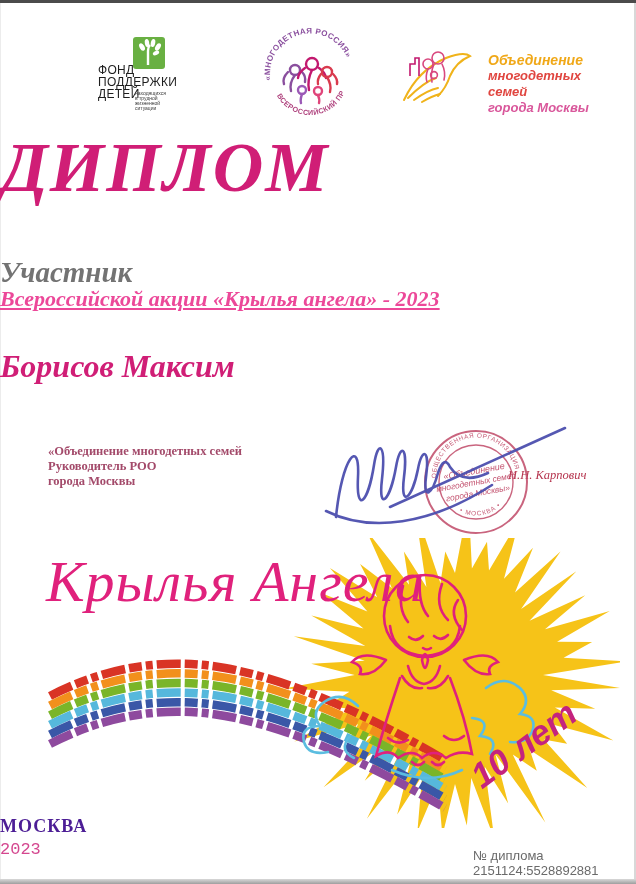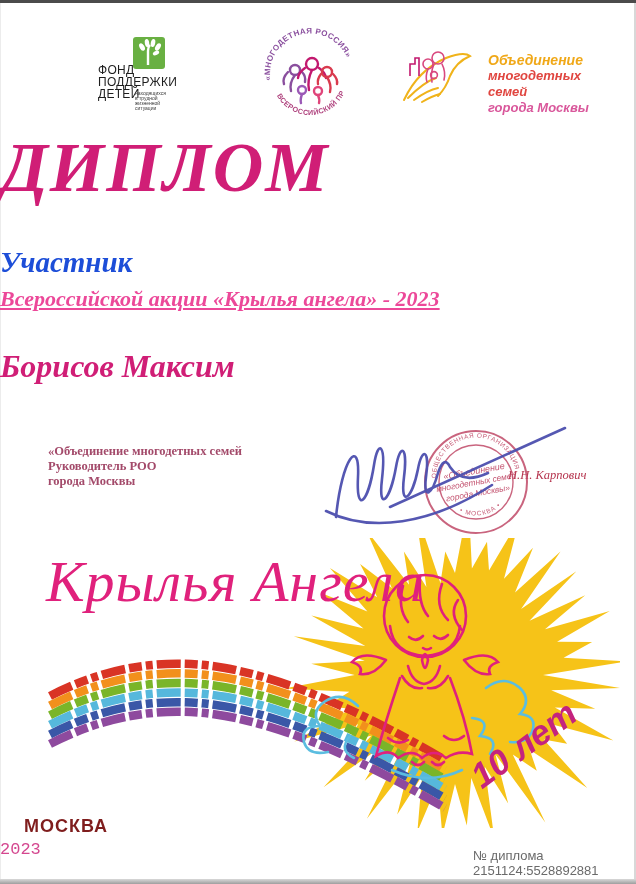--- a/index.html
+++ b/index.html
@@ -17,33 +17,33 @@
   
   .fund{left:96px;top:38px;width:150px;}
   .fund-title{position:absolute;left:2px;top:26px;color:#1e1e1e;
       font-family:"Liberation Sans",sans-serif;font-weight:normal;font-size:12px;line-height:12px;letter-spacing:.3px;}
   .fund-fine{position:absolute;left:39px;top:53px;color:#3a3a3a;
       font-family:"Liberation Sans",sans-serif;font-size:5px;line-height:5px;}
   .fund-icon{position:absolute;left:37px;top:-1px;}
 
   
   .title{top:128px;color:#d01e76;font-style:italic;font-weight:bold;font-size:70px;letter-spacing:2px;}
-  .role{top:246px;color:#1d4ed8;font-style:italic;font-weight:bold;font-size:29px;}
+  .role{top:256px;color:#737373;font-style:italic;font-weight:bold;font-size:29px;}
   .event{top:286px;color:#ec4899;font-style:italic;font-weight:bold;font-size:22px;text-decoration:underline;}
   .recipient{top:348px;color:#d01e76;font-style:italic;font-weight:bold;font-size:32px;}
 
   
   .sig-block{left:48px;top:444px;color:#a34a6a;font-size:12.5px;line-height:15px;font-weight:bold;}
   .signer{left:508px;top:468px;color:#b5344e;font-size:12.5px;font-style:italic;}
 
   
   .calligraphy{left:46px;top:548px;color:#e0217c;font-style:italic;font-size:58px;letter-spacing:1px;z-index:3;text-align:center;}
 
   
-  .city{top:816px;color:#7f1d1d;font-family:Liberation Sans, sans-serif;font-weight:bold;font-size:18px;letter-spacing:1px;padding-left:24px;}
+  .city{top:816px;color:#4c1d95;font-family:Liberation Serif, serif;font-weight:bold;font-size:18px;letter-spacing:1px;}
   .year{top:840px;color:#d4478f;font-family:Liberation Mono, monospace;font-size:17px;}
   .dip-number{left:473px;top:848px;color:#6a6a6a;font-family:"Liberation Sans",sans-serif;font-size:13px;}
 
   svg text{font-family:"Liberation Sans",sans-serif;}
   .z1{z-index:1;} .z2{z-index:2;}
 </style>
 </head>
 <body>
 
 <div class="abs edge-top"></div>

